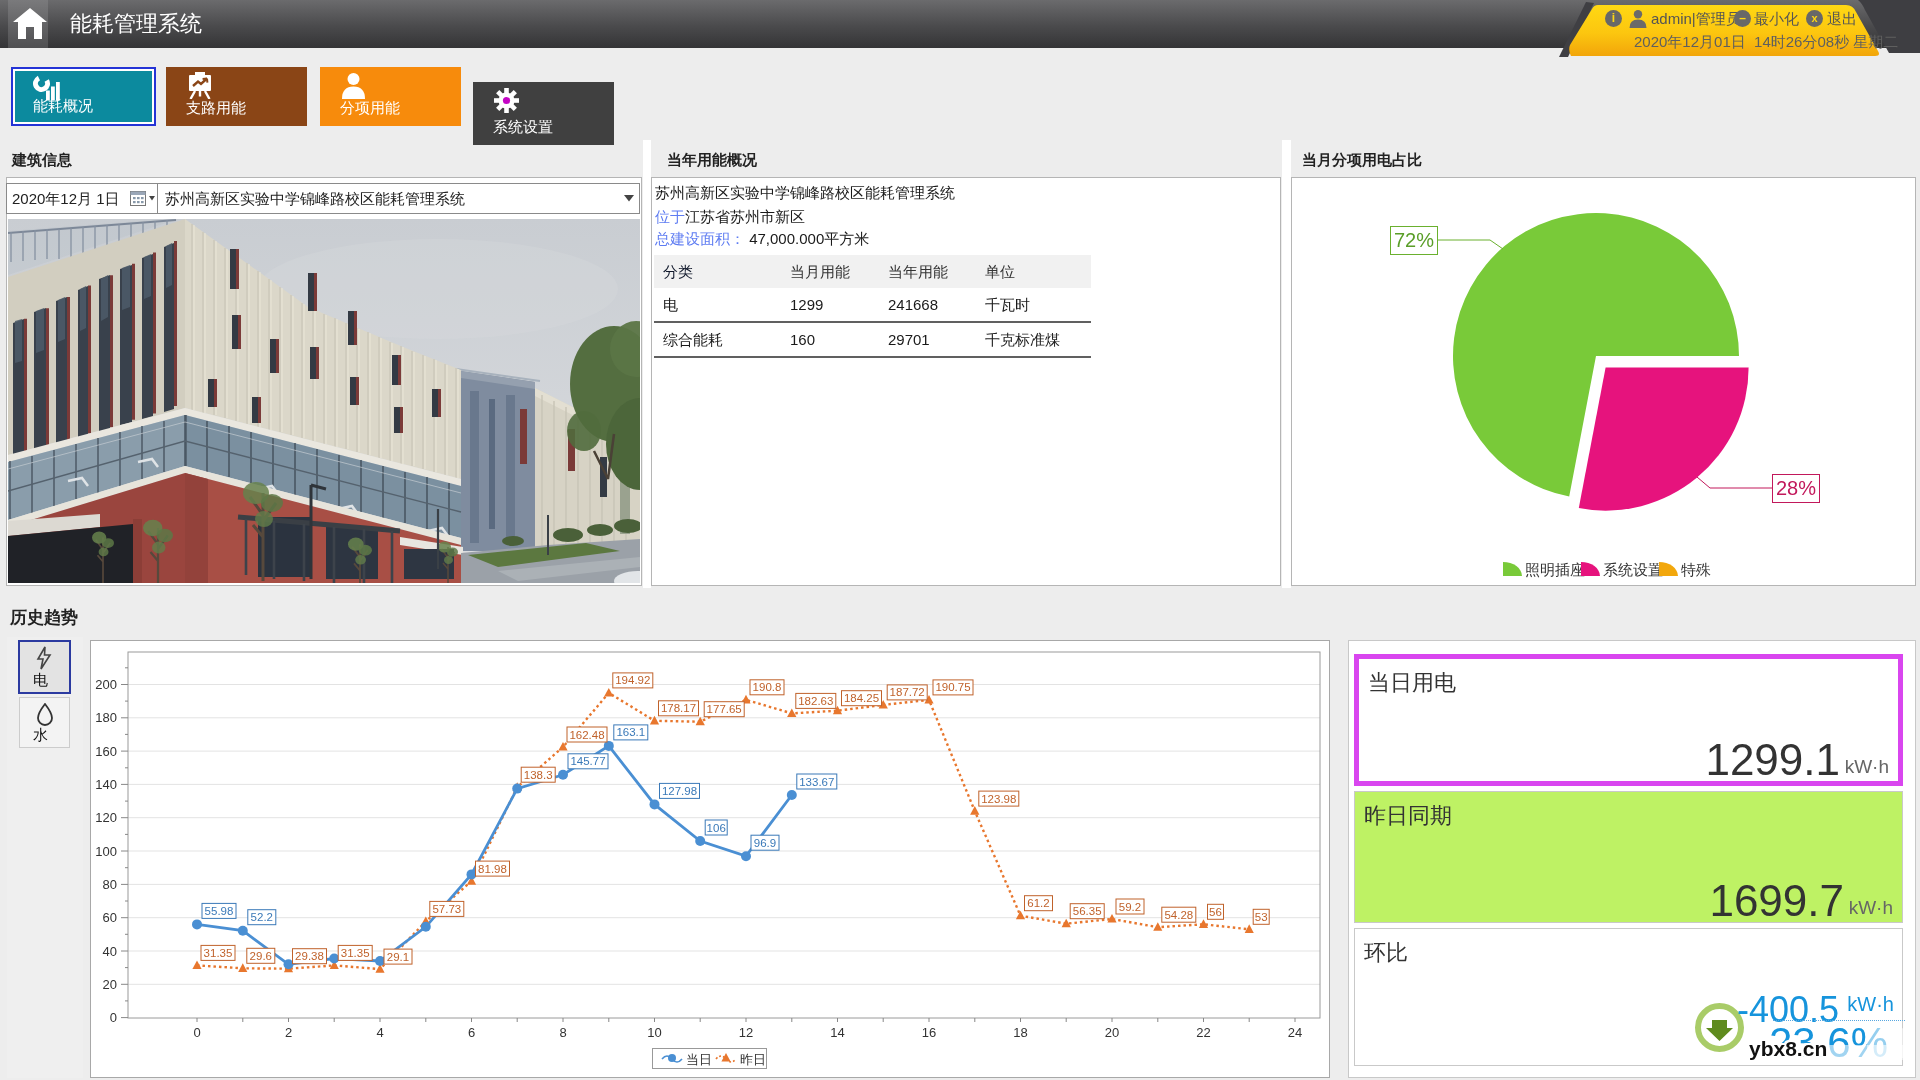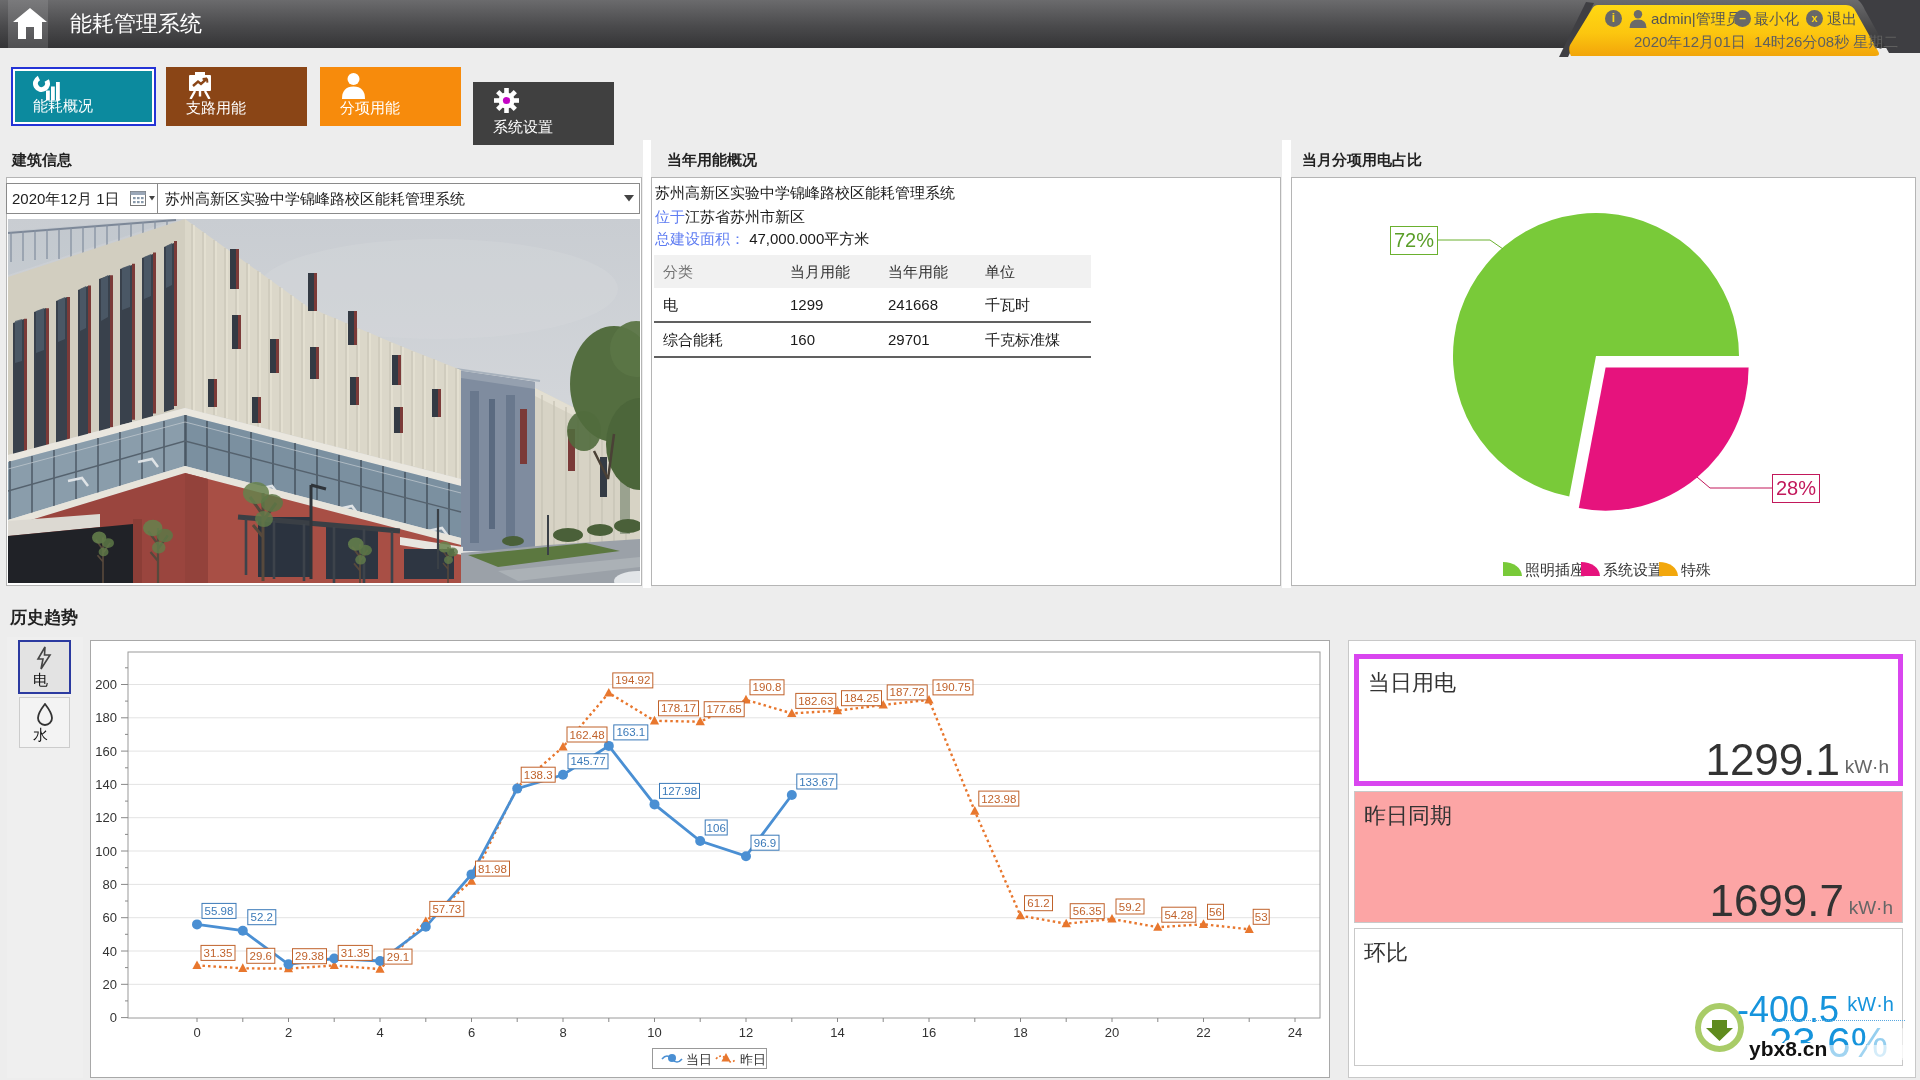--- a/index.html
+++ b/index.html
@@ -346,21 +346,21 @@
     <path d="M303,266 L303,360 M303,266 L318,270" stroke="#2f343a" stroke-width="3"></path>
     <path d="M430,290 L430,350" stroke="#3a4046" stroke-width="2.2"></path>
     <path d="M540,296 L540,336" stroke="#3a4046" stroke-width="2"></path>
     <ellipse cx="630" cy="362" rx="24" ry="10" fill="#e2e5e8"></ellipse>
   </svg>
 <div class="abs" style="left:651px;top:177px;width:630px;height:409px;background:#fff;border:1px solid #b5b5b5"></div>
 <div class="abs" style="left:655px;top:184px;font-size:15px;color:#1a1a1a">苏州高新区实验中学锦峰路校区能耗管理系统</div>
 <div class="abs" style="left:655px;top:208px;font-size:15px;color:#1a1a1a"><span style="color:#5e7cf2">位于</span>江苏省苏州市新区</div>
 <div class="abs" style="left:655px;top:230px;font-size:15px;color:#1a1a1a"><span style="color:#5e7cf2">总建设面积：</span>&nbsp;47,000.000平方米</div>
 <div class="abs" style="left:654px;top:255px;width:437px;height:33px;background:#f1f1f1"></div>
-<div class="abs" style="left:663px;top:263px;font-size:15px;color:#737373">分类</div>
+<div class="abs" style="left:663px;top:263px;font-size:15px;color:#0f172a">分类</div>
 <div class="abs" style="left:790px;top:263px;font-size:15px;color:#333">当月用能</div>
 <div class="abs" style="left:888px;top:263px;font-size:15px;color:#333">当年用能</div>
 <div class="abs" style="left:985px;top:263px;font-size:15px;color:#333">单位</div>
 <div class="abs" style="left:654px;top:288px;width:437px;height:35px;border-bottom:2px solid #606060"></div>
 <div class="abs" style="left:663px;top:296px;font-size:15px;color:#1a1a1a">电</div>
 <div class="abs" style="left:790px;top:296px;font-size:15px;color:#1a1a1a">1299</div>
 <div class="abs" style="left:888px;top:296px;font-size:15px;color:#1a1a1a">241668</div>
 <div class="abs" style="left:985px;top:296px;font-size:15px;color:#1a1a1a">千瓦时</div>
 <div class="abs" style="left:654px;top:323px;width:437px;height:35px;border-bottom:2px solid #606060"></div>
 <div class="abs" style="left:663px;top:331px;font-size:15px;color:#1a1a1a">综合能耗</div>
@@ -598,21 +598,21 @@
     <path d="M626,419 q5,-6 10,0 q5,6 10,0" stroke="#e8772e" fill="none" stroke-width="1.6" stroke-dasharray="2 2"></path>
     <path d="M636,413 L640.6,421.6 L631.4,421.6 Z" fill="#e8772e"></path>
     <text x="650" y="424" font-size="13" fill="#333" font-family="Liberation Sans">昨日</text>
   </svg>
 <div class="abs" style="left:1348px;top:640px;width:568px;height:438px;background:#fff;border:1px solid #c8c8c8"></div>
 <div class="abs" style="left:1354px;top:654px;width:549px;height:132px;background:#fff;border:5px solid #d946ef">
     <div class="abs" style="left:9px;top:9px;font-size:22px;color:#333">当日用电</div>
 <div class="abs" style="right:58px;bottom:-4px;font-size:44px;color:#333">1299.1</div>
 <div class="abs" style="right:9px;bottom:3px;font-size:19px;color:#666">kW·h</div>
   </div>
-<div class="abs" style="left:1354px;top:791px;width:549px;height:132px;background:#fca5a5;border:1px solid #c9c9c9">
+<div class="abs" style="left:1354px;top:791px;width:549px;height:132px;background:#bef264;border:1px solid #c9c9c9">
     <div class="abs" style="left:9px;top:9px;font-size:22px;color:#333">昨日同期</div>
 <div class="abs" style="right:58px;bottom:-4px;font-size:44px;color:#333">1699.7</div>
 <div class="abs" style="right:9px;bottom:3px;font-size:19px;color:#666">kW·h</div>
   </div>
 <div class="abs" style="left:1354px;top:928px;width:549px;height:138px;background:#fff;border:1px solid #c9c9c9">
     <div class="abs" style="left:9px;top:9px;font-size:22px;color:#333">环比</div>
 <svg class="abs" style="left:340px;top:74px" width="49" height="49" viewBox="0 0 49 49">
 <circle cx="24.5" cy="24.5" r="21.5" fill="none" stroke="#a9cc68" stroke-width="6"></circle>
 <path d="M17 20 L32 20 L32 28 L38 28 L24.5 41 L11 28 L17 28 Z" fill="#5f8b1e" transform="translate(0,-3)"></path>
 </svg>

